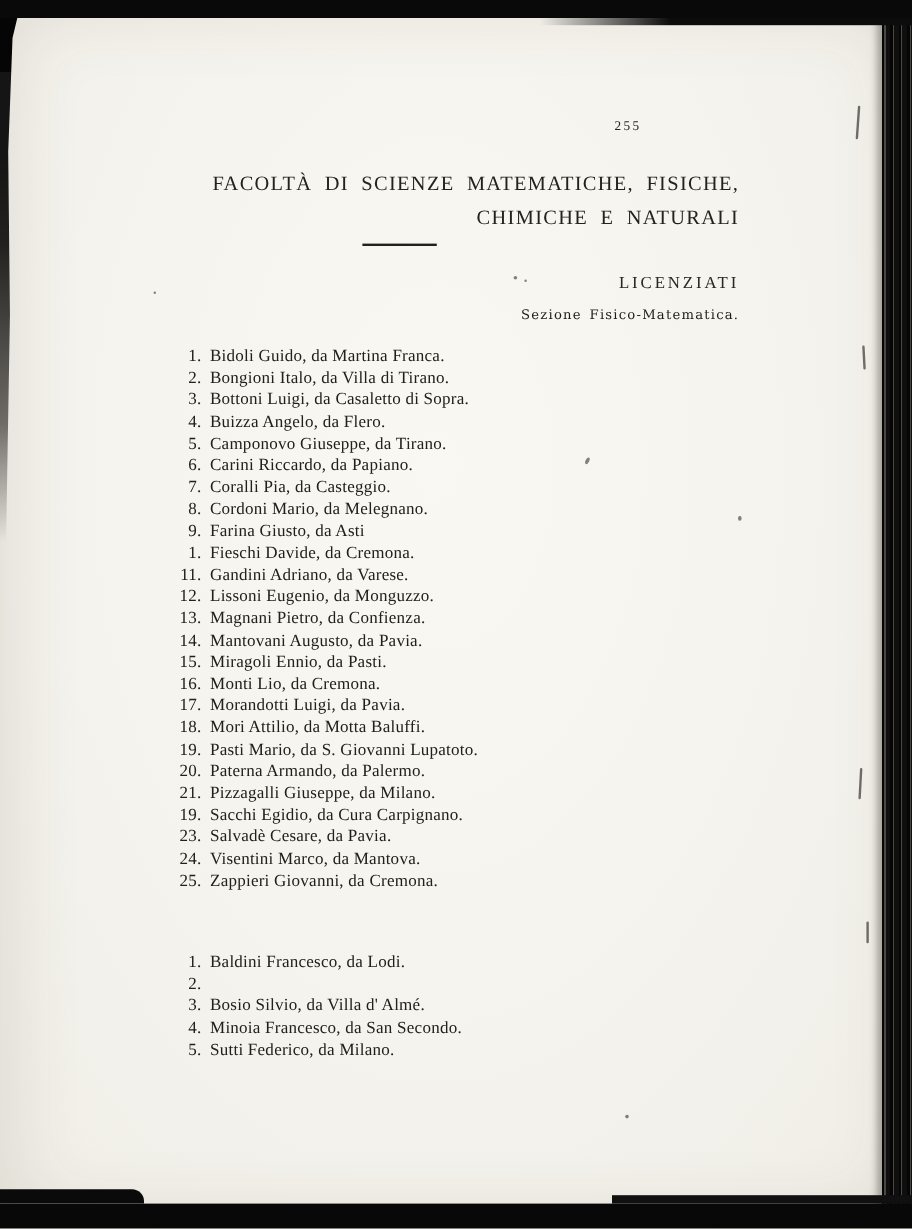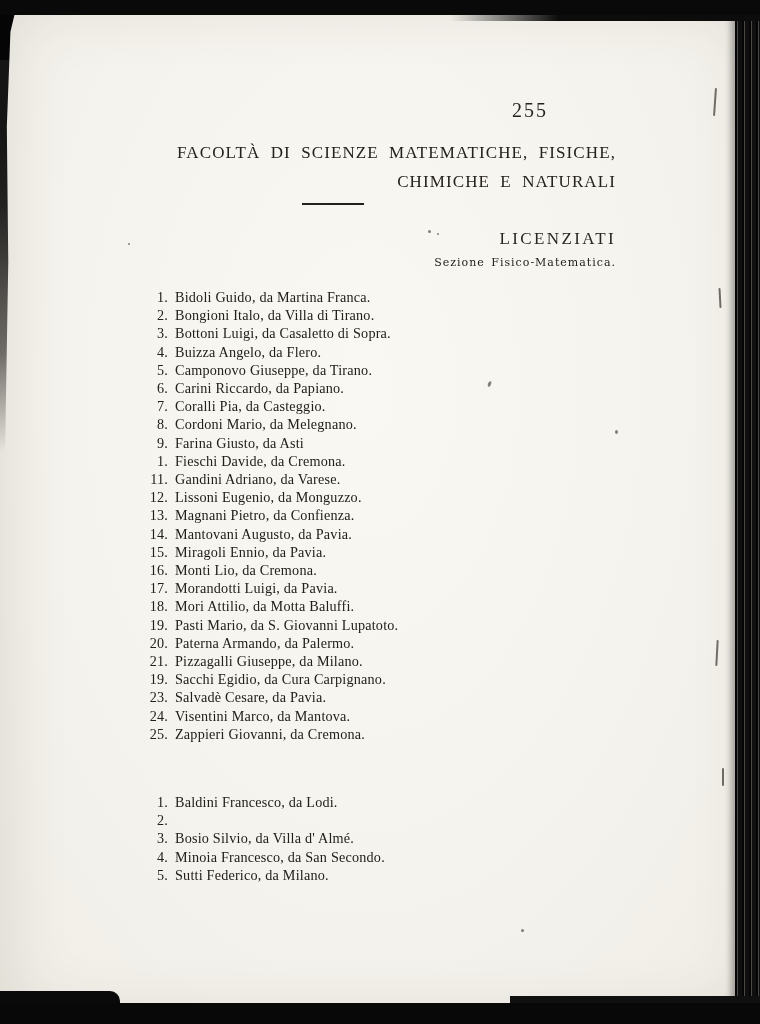--- a/index.html
+++ b/index.html
@@ -40,29 +40,29 @@
     position:absolute; left:0; top:0; width:18px; height:452px; z-index:4;
     background:linear-gradient(180deg,#050505 0 60px,#151515 60px 130px,#23211f 45%,rgba(45,42,38,.65) 78%, rgba(45,42,38,0) 100%);
     clip-path:polygon(0 0, 100% 0, 58% 7%, 38% 28%, 46% 58%, 28% 100%, 0 100%);
   }
   .rmark { position:absolute; width:2px; background:rgba(25,22,18,.6); border-radius:1px; z-index:3; }
   .speck { position:absolute; background:rgba(35,30,25,.55); border-radius:50%; z-index:3; }
 
   
   .page-number {
     position:absolute; top:99px; left:512px;
-    font-size:20px; letter-spacing:2px; color:#262220;
+    font-size:11px; letter-spacing:2px; color:#262220;
   }
   .center-block { position:absolute; left:60px; width:556px; text-align:right; }
   .title {
     top:138px; font-size:17px; font-weight:400; line-height:29px;
     letter-spacing:1.1px; word-spacing:5px; color:#25211d;
   }
   .rule { position:absolute; top:203px; left:302px; width:62px; height:2px; background:#24211d; }
-  .subtitle { top:229px; font-size:17px; letter-spacing:2.4px; color:#2a2622; }
+  .subtitle { top:229px; font-size:14px; letter-spacing:2.4px; color:#2a2622; }
   .section-heading {
     font-size:11px; font-weight:400; letter-spacing:1px; word-spacing:2px;
     font-family:"DejaVu Serif","Liberation Serif",serif; color:#1f1c18;
   }
   .heading-1 { top:256px; }
   .heading-2 { top:761px; }
   .entry-list { position:absolute; left:142px; list-style:none; }
   .list-1 { top:288px; }
   .list-2 { top:793px; }
   .entry { display:flex; line-height:18.2px; font-size:14.2px; letter-spacing:.2px; color:#23201c; }
@@ -169,21 +169,21 @@
         <span class="txt">Magnani Pietro, da Confienza.</span>
       </li>
 
       <li class="entry">
         <span class="num">14.</span>
         <span class="txt">Mantovani Augusto, da Pavia.</span>
       </li>
 
       <li class="entry">
         <span class="num">15.</span>
-        <span class="txt">Miragoli Ennio, da Pavia.</span>
+        <span class="txt">Miragoli Ennio, da Pasti.</span>
       </li>
 
       <li class="entry">
         <span class="num">16.</span>
         <span class="txt">Monti Lio, da Cremona.</span>
       </li>
 
       <li class="entry">
         <span class="num">17.</span>
         <span class="txt">Morandotti Luigi, da Pavia.</span>

